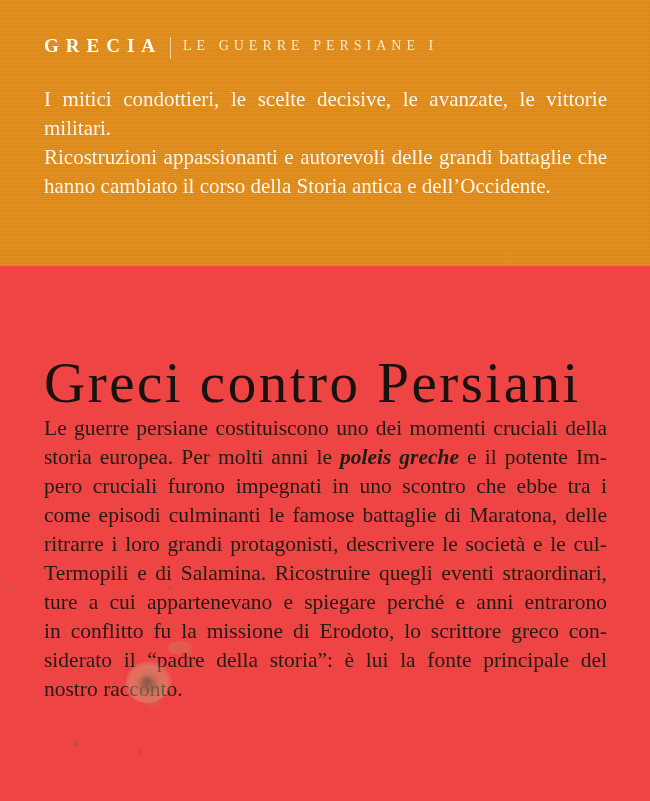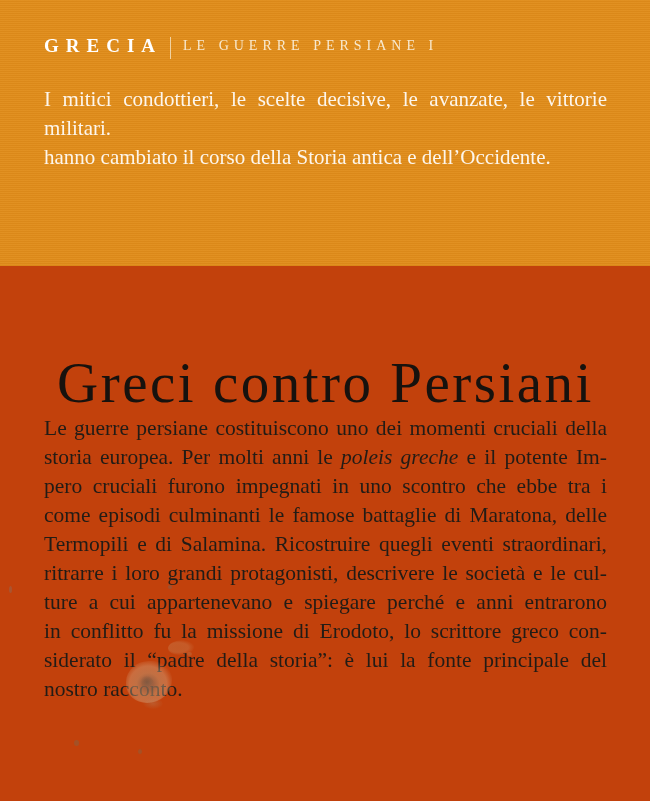--- a/index.html
+++ b/index.html
@@ -5,21 +5,21 @@
   html, body {
     margin: 0; padding: 0;
     width: 650px; height: 801px;
     background: #fcfbf8;
     font-family: "Liberation Serif", "DejaVu Serif", serif;
     overflow: hidden;
   }
   .page {
     position: relative;
     width: 650px; height: 801px;
-    background: #c2410c;
+    background: #ef4444;
   }
   
   .banner {
     position: relative;
     height: 266px;
     box-sizing: border-box;
     padding: 33px 43px 0 44px;
     background-color: #e08c1a;
     background-image: repeating-linear-gradient(
       to bottom,
@@ -66,37 +66,36 @@
     padding: 0 43px 0 44px;
   }
   .article h1 {
     margin: 86px 0 0 0;
     font-size: 57px;
     font-weight: normal;
     line-height: 62px;
     letter-spacing: 2.5px;
     color: #17120e;
     white-space: nowrap;
-    text-align: center;
   }
   .bodytext {
     width: 563px;
     font-size: 21.5px;
     line-height: 29px;
     color: #221c16;
   }
   .bline {
     text-align: justify;
     text-align-last: justify;
   }
   .bline.last {
     text-align: right;
     text-align-last: left;
   }
-  .it { font-style: italic; }
+  .it { font-style: italic; font-weight: bold; }
   
   .stain, .speck { position: absolute; pointer-events: none; }
   .stain-main {
     left: 126px; top: 661px; width: 46px; height: 42px;
     border-radius: 55% 45% 60% 50%;
     background: radial-gradient(ellipse at 48% 55%,
       rgba(150,112,86,0.80) 0%, rgba(150,112,86,0.70) 16%,
       rgba(193,150,112,0.55) 34%,
       rgba(215,182,147,0.38) 55%,
       rgba(215,182,147,0.0) 76%);
@@ -130,33 +129,34 @@
 <div class="page">
 
   <header class="banner">
     <div class="banner-row">
       <span class="kicker">GRECIA</span>
       <span class="sep">|</span>
       <span class="series">LE GUERRE PERSIANE I</span>
     </div>
     <div class="intro">
       <div class="intro-line just">I mitici condottieri, le scelte decisive, le avanzate, le vittorie militari.</div>
+      <div class="intro-line just">Ricostruzioni appassionanti e autorevoli delle grandi battaglie che</div>
       <div class="intro-line">hanno cambiato il corso della Storia antica e dell’Occidente.</div>
     </div>
   </header>
 
   <main class="article">
     <h1>Greci contro Persiani</h1>
     <div class="bodytext">
       <div class="bline">Le guerre persiane costituiscono uno dei momenti cruciali della</div>
       <div class="bline"><span>storia europea. Per molti anni le </span><span class="it">poleis greche</span><span> e il potente Im-</span></div>
       <div class="bline">pero cruciali furono impegnati in uno scontro che ebbe tra i</div>
       <div class="bline">come episodi culminanti le famose battaglie di Maratona, delle</div>
+      <div class="bline">ritrarre i loro grandi protagonisti, descrivere le società e le cul-</div>
       <div class="bline">Termopili e di Salamina. Ricostruire quegli eventi straordinari,</div>
-      <div class="bline">ritrarre i loro grandi protagonisti, descrivere le società e le cul-</div>
       <div class="bline">ture a cui appartenevano e spiegare perché e anni entrarono</div>
       <div class="bline">in conflitto fu la missione di Erodoto, lo scrittore greco con-</div>
       <div class="bline">siderato il “padre della storia”: è lui la fonte principale del</div>
       <div class="bline last">nostro racconto.</div>
     </div>
   </main>
 
   <div class="stain stain-main"></div>
   <div class="stain stain-core"></div>
   <div class="stain stain-upper"></div>

